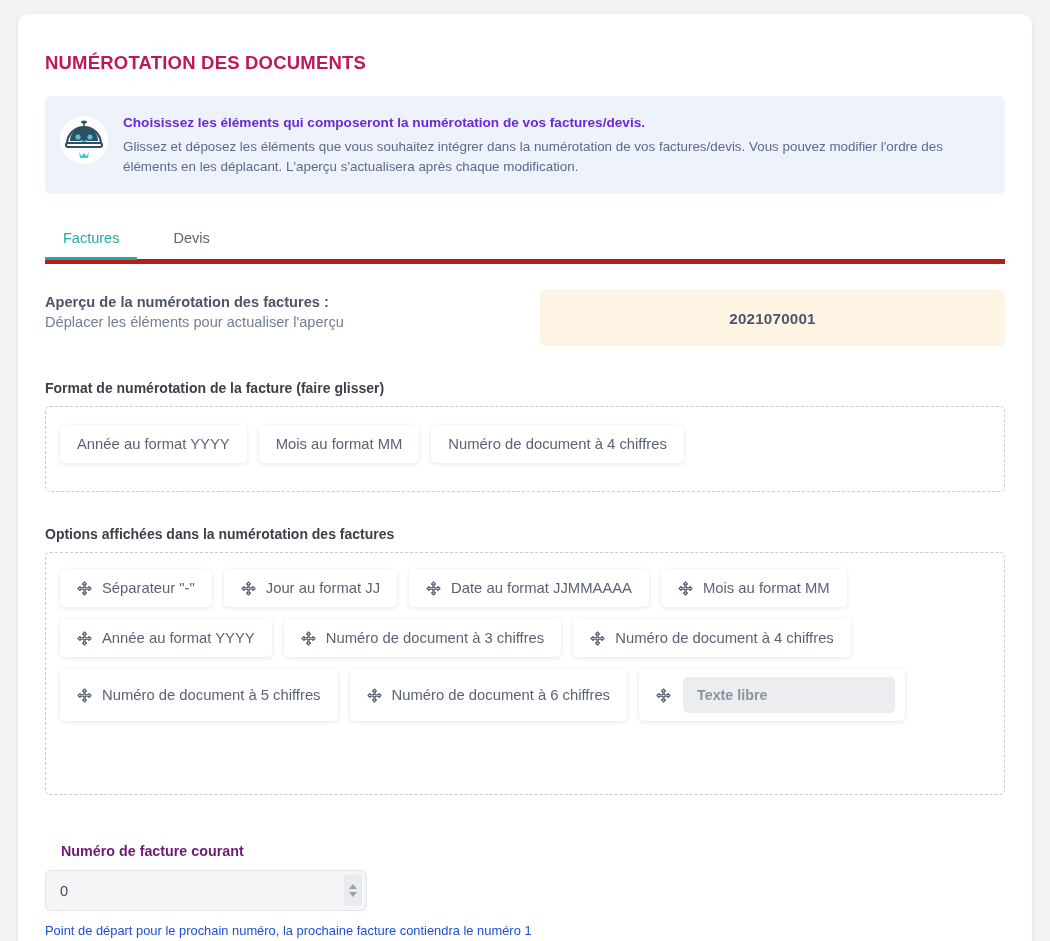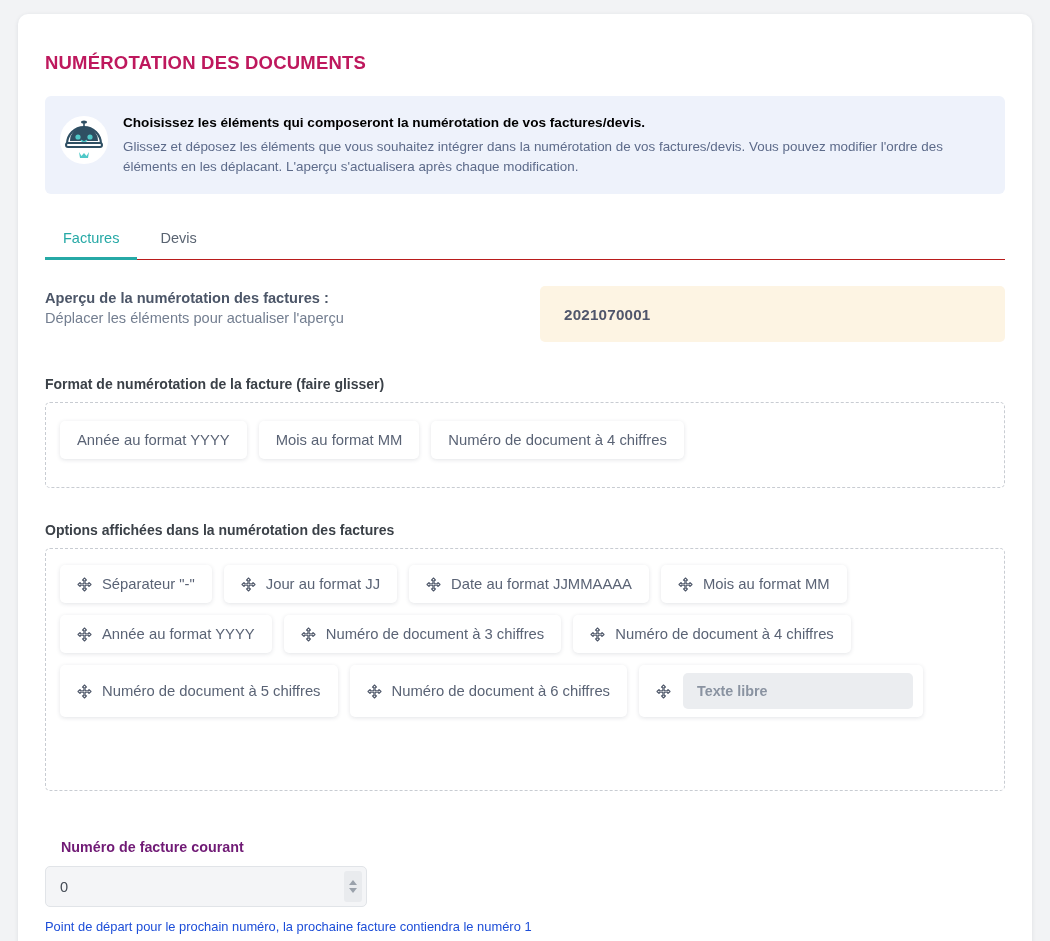--- a/index.html
+++ b/index.html
@@ -33,39 +33,39 @@
     display: flex;
     align-items: flex-start;
     background: #eef2fb;
     border-radius: 6px;
     padding: 16px 18px 16px 14px;
     gap: 14px;
   }
   .mascot { flex: 0 0 auto; width: 50px; height: 52px; margin-top: 2px; }
   .banner-text { flex: 1 1 auto; padding-top: 1px; }
   .banner-title {
-    color: #000000;
+    color: #6d28d9;
     font-weight: 700;
     font-size: 13.6px;
     line-height: 1.45;
     margin-bottom: 4px;
   }
   .banner-body {
     color: #5d6b8a;
     font-size: 13.4px;
     line-height: 1.55;
   }
 
   
   .tabs {
     display: flex;
     align-items: flex-start;
     margin-top: 26px;
-    border-bottom: 1px solid #b91c1c;
-    gap: 5px;
+    border-bottom: 5px solid #b91c1c;
+    gap: 18px;
   }
   .tab {
     padding: 10px 18px 11px 18px;
     font-size: 14.5px;
     color: #5a6472;
     cursor: pointer;
     border-bottom: 3px solid transparent;
     margin-bottom: -1px;
     background: none;
   }
@@ -86,20 +86,21 @@
   }
   .preview-sub { color: #737e90; font-size: 14.6px; }
   .preview-box {
     flex: 1 1 auto;
     background: #fdf4e3;
     border-radius: 5px;
     padding: 18px 24px;
     min-height: 56px;
     display: flex;
     align-items: center;
+    justify-content: center;
   }
   .preview-value {
     color: #50566b;
     font-weight: 700;
     font-size: 15.2px;
     letter-spacing: 0.2px;
   }
 
   
   .section-label {
@@ -141,21 +142,21 @@
   .chip .move-icon { flex: 0 0 auto; display: inline-flex; }
   .chip.freetext { padding: 8px 10px 8px 17px; gap: 12px; }
   .freetext-input {
     background: #ebedf0;
     border: none;
     border-radius: 5px;
     padding: 10px 14px;
     font-size: 14.3px;
     font-weight: 700;
     color: #757e8d;
-    width: 230px;
+    width: 212px;
     font-family: "Liberation Sans", sans-serif;
     outline: none;
   }
   .freetext-input::placeholder { color: #8a93a1; font-weight: 700; }
 
   
   .field-label {
     font-size: 14.3px;
     color: #701a75;
     font-weight: 700;

